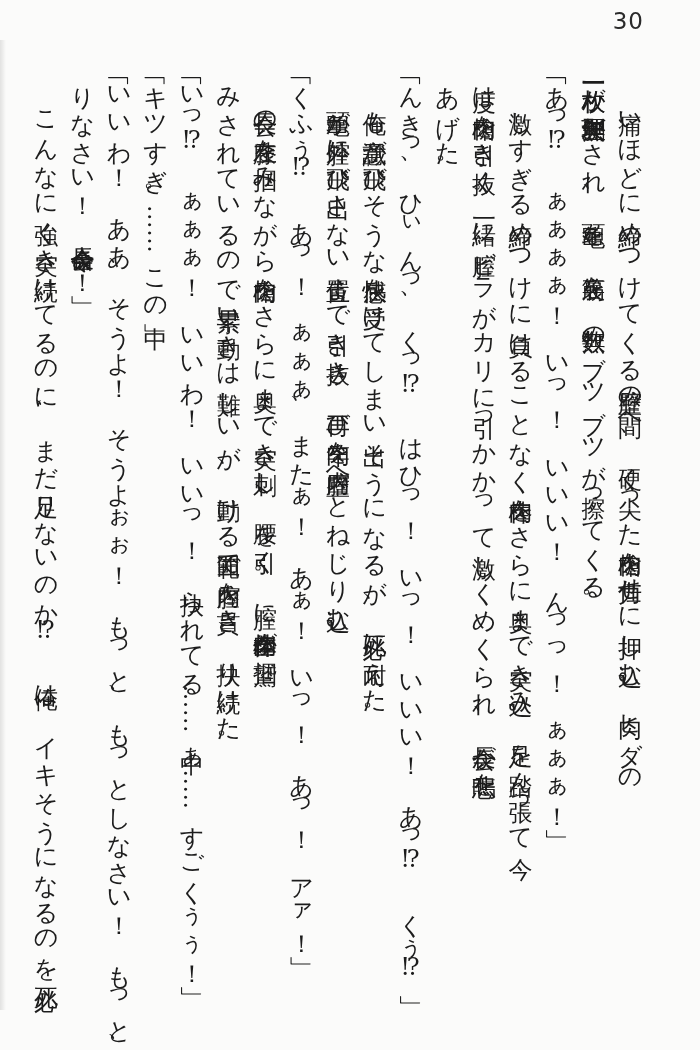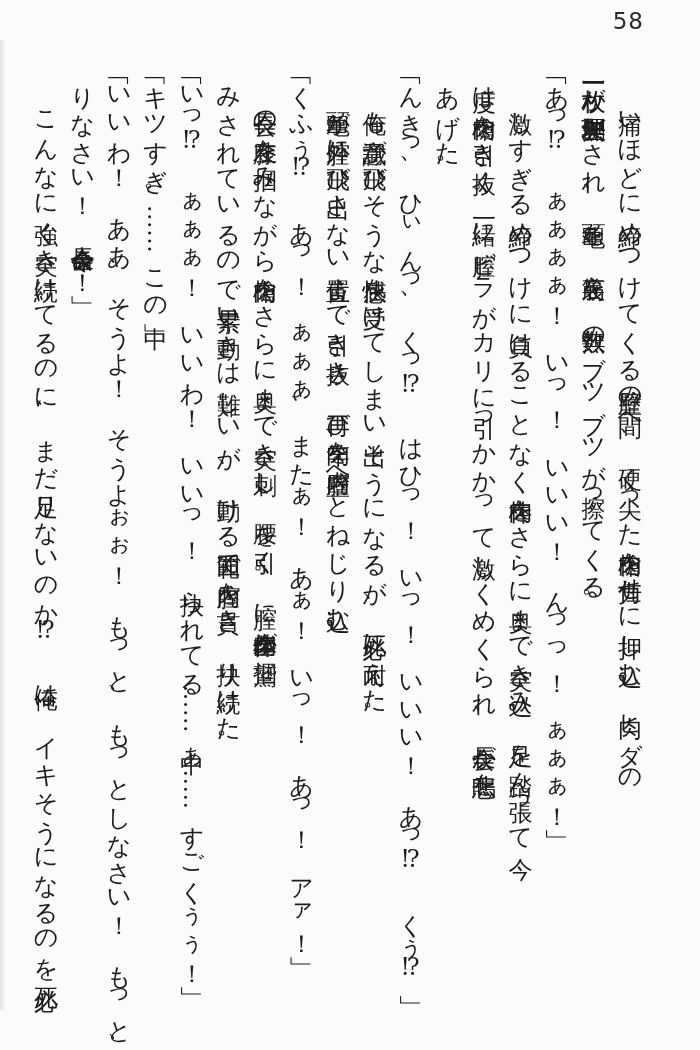--- a/index.html
+++ b/index.html
@@ -54,21 +54,21 @@
     margin: 0;
     white-space: pre;
   }
 </style>
 </head>
 <body style="background: rgb(251, 251, 250);">
 
 <div class="page">
   <div class="scan-edge"></div>
 
-  <div class="page-number">58</div>
+  <div class="page-number">30</div>
 
   <div class="text-block" style="color: rgb(28, 28, 28);">
     <p class="text-line">　痛いほどに締めつけてくる膣壁の間へ、硬く尖った肉槍を力任せに押し込む。肉ヒダの</p>
     <p class="text-line">一枚一枚が無理矢理剥がされ、亀頭を、裏筋を、無数のブツブツが擦ってくる。</p>
     <p class="text-line">「あっ⁉　ぁぁぁぁ！　いっ！　いいい！　んっっ！　ぁぁぁ！」</p>
     <p class="text-line">　激しすぎる締めつけに負けることなく肉棒をさらに奥まで突き込み、足を踏ん張って今</p>
     <p class="text-line">度は肉槍を引き抜く。一緒に膣ビラがカリに引っかかって激しくめくられ、会長が悲鳴を</p>
     <p class="text-line">あげた。</p>
     <p class="text-line">「んきっ、ひぃんっ、くっ⁉　はひっ！　いっ！　いいい！　あっ⁉　くぅ⁉」</p>
     <p class="text-line">　俺も意識が飛びそうな快感を受けてしまい出そうになるが、必死に耐えた。</p>

